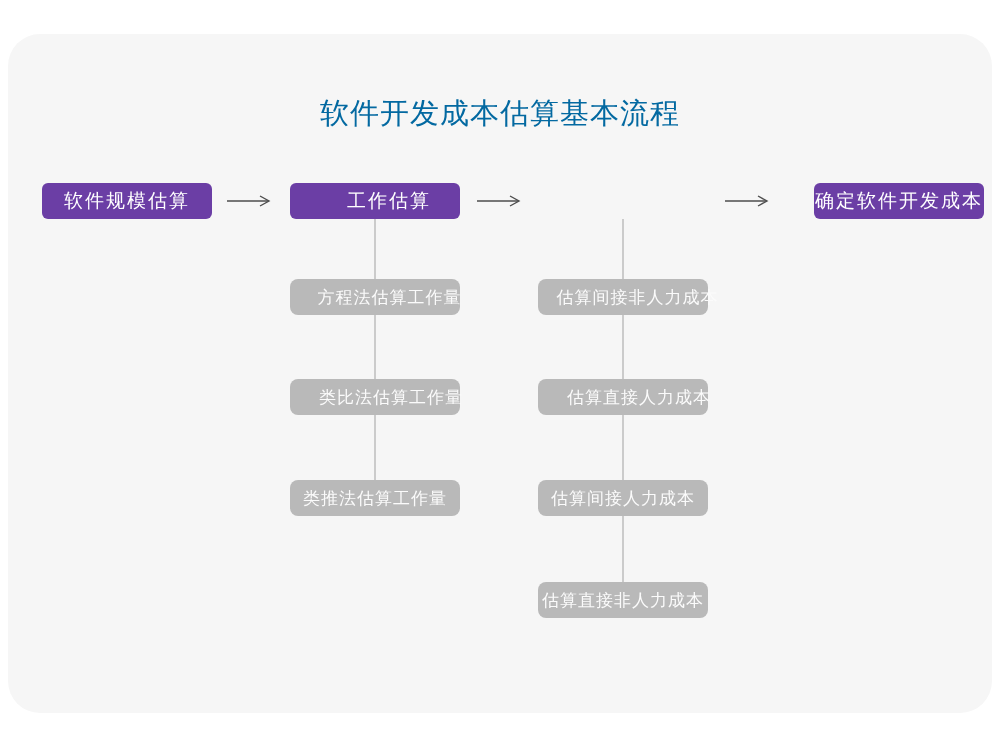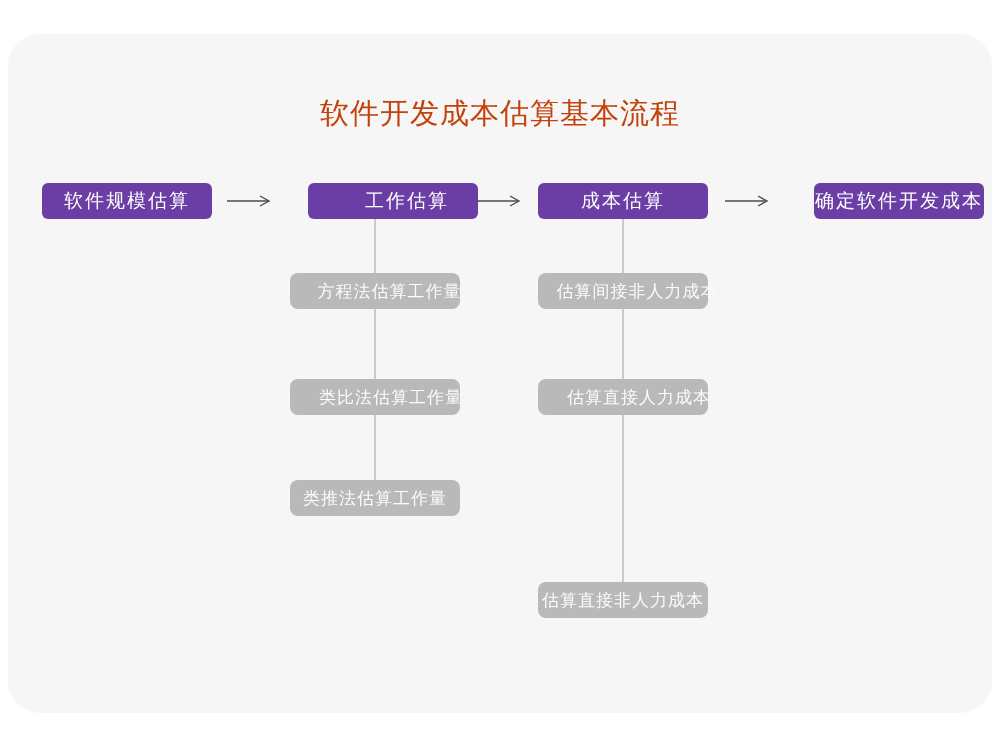--- a/index.html
+++ b/index.html
@@ -25,21 +25,21 @@
     border-radius: 32px;
   }
   .title {
     position: absolute;
     left: 0;
     top: 94px;
     width: 100%;
     text-align: center;
     font-size: 29px;
     letter-spacing: 1px;
-    color: #c2410c;
+    color: #0369a1;
     z-index: 2;
   }
   .node {
     position: absolute;
     width: 170px;
     height: 36px;
     display: flex;
     align-items: center;
     justify-content: center;
     color: #ffffff;
@@ -69,29 +69,29 @@
     z-index: 2;
   }
   .connector {
     position: absolute;
     width: 2px;
     background: #cbcbcb;
     z-index: 1;
   }
   
   .step-1 { left: 42px; }
-  .step-2 { left: 308px; padding-left: 28px; }
+  .step-2 { left: 290px; padding-left: 28px; }
   .step-3 { left: 538px; }
   .step-4 { left: 788px; margin-left: 26px; }
   .arrow-1 { left: 226px; }
   .arrow-2 { left: 476px; }
   .arrow-3 { left: 724px; }
   .col-work { left: 290px; }
   .col-cost { left: 538px; }
-  .row-a { top: 273px; padding-left: 29px; }
+  .row-a { top: 279px; padding-left: 29px; }
   .row-b { top: 379px; padding-left: 32px; }
   .row-c { top: 480px; text-align: right; }
   .row-d { top: 582px; }
   .conn-work { left: 374px; top: 219px; height: 279px; }
   .conn-cost { left: 622px; top: 219px; height: 381px; }
 </style>
 </head>
 <body>
 
 <div class="canvas">
@@ -114,23 +114,20 @@
 
   <div class="node purple step-2">
     <span>工作估算</span>
   </div>
 
   <svg class="arrow arrow-2" viewBox="0 0 46 12">
     <line x1="1" y1="6" x2="42" y2="6" stroke="#4d4d4d" stroke-width="1.4"></line>
     <polyline points="34,1 43,6 34,11" fill="none" stroke="#4d4d4d" stroke-width="1.4"></polyline>
   </svg>
 
-  <div class="node purple step-3">
-    <span>成本估算</span>
-  </div>
 
   <svg class="arrow arrow-3" viewBox="0 0 46 12">
     <line x1="1" y1="6" x2="42" y2="6" stroke="#4d4d4d" stroke-width="1.4"></line>
     <polyline points="34,1 43,6 34,11" fill="none" stroke="#4d4d4d" stroke-width="1.4"></polyline>
   </svg>
 
   <div class="node purple step-4">
     <span>确定软件开发成本</span>
   </div>
 
@@ -143,17 +140,20 @@
   <div class="node gray col-work row-c">
     <span>类推法估算工作量</span>
   </div>
 
   <div class="node gray col-cost row-b">
     <span>估算直接人力成本</span>
   </div>
   <div class="node gray col-cost row-a">
     <span>估算间接非人力成本</span>
   </div>
+  <div class="node gray col-cost row-c">
+    <span>估算间接人力成本</span>
+  </div>
   <div class="node gray col-cost row-d">
     <span>估算直接非人力成本</span>
   </div>
 
 </div>
 
 </body></html>

